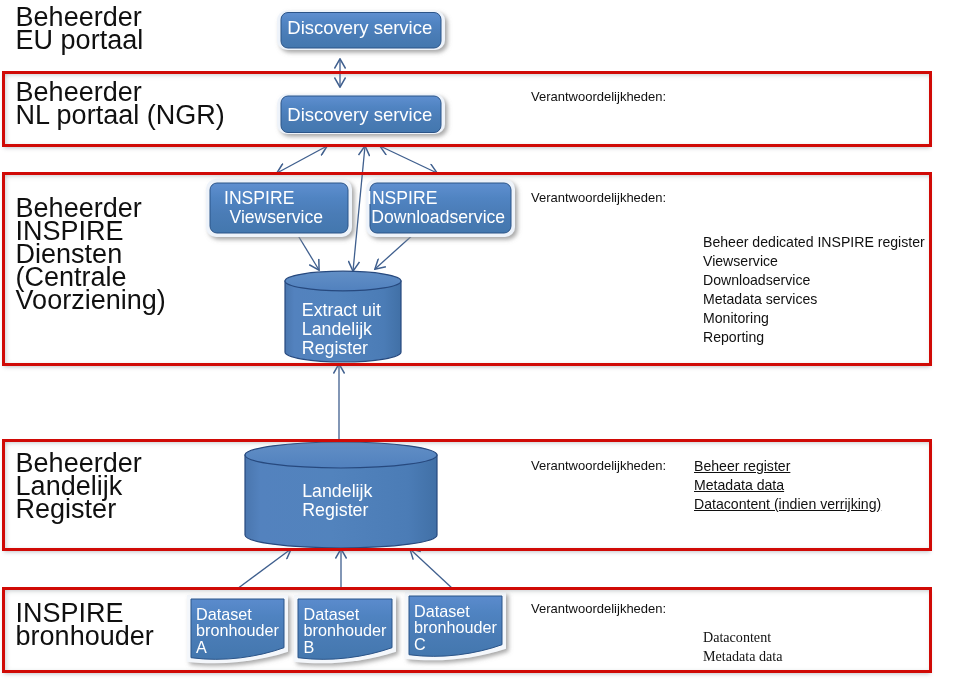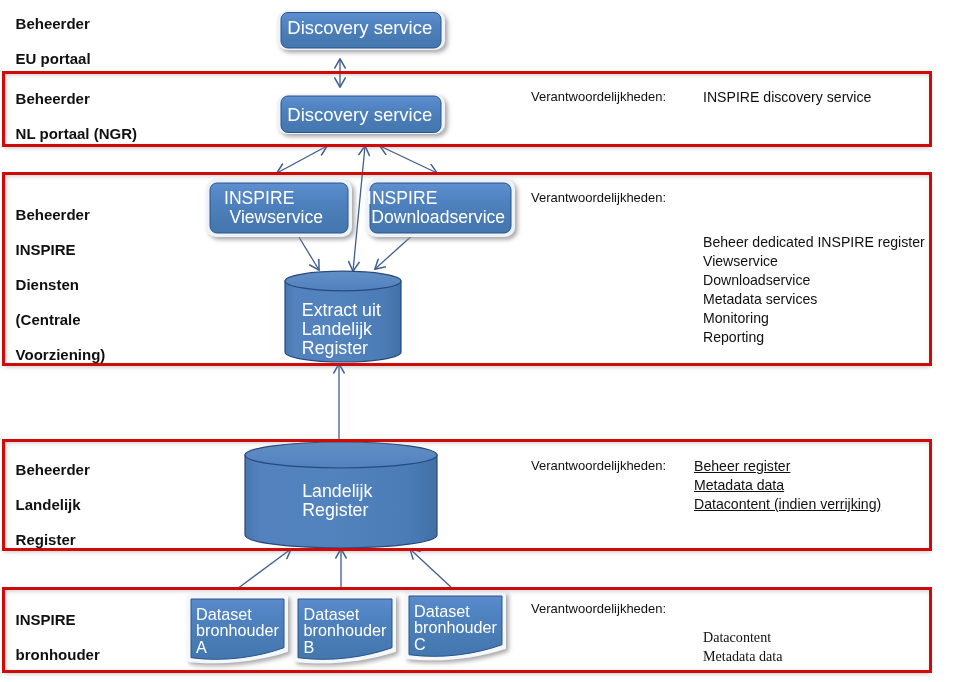--- a/index.html
+++ b/index.html
@@ -1,21 +1,21 @@
 <!DOCTYPE html>
 <html><head>
 <meta charset="utf-8">
 <style>
   html,body{margin:0;padding:0;background:#fff;}
   body{width:964px;height:682px;font-family:"Liberation Sans",sans-serif;overflow:hidden;}
   #stage{position:relative;width:964px;height:682px;background:#fff;}
 
   .band{position:absolute;border:3.7px solid #D00A06;box-sizing:border-box;z-index:4;box-shadow:inset 0 3px 5px -2px rgba(120,125,135,0.34), inset 3px 0 5px -2px rgba(120,125,135,0.30), 0 3px 4px -2px rgba(120,125,135,0.45);}
 
-  .rowlabel{position:absolute;color:#101010;font-size:15px;line-height:35px;white-space:pre-line;z-index:6;font-weight:bold;}
+  .rowlabel{position:absolute;color:#101010;font-size:27px;line-height:23px;white-space:pre-line;z-index:6;}
 
   .resphead{position:absolute;font-size:13px;line-height:19px;color:#101010;white-space:nowrap;z-index:6;}
   .resplist{position:absolute;font-size:14.1px;line-height:19px;color:#101010;white-space:pre-line;z-index:6;}
 
   svg.layer{position:absolute;left:0;top:0;width:964px;height:682px;z-index:2;}
   .nodetext{fill:#ffffff;font-family:"Liberation Sans",sans-serif;}
 </style>
 </head>
 <body>
 
@@ -161,21 +161,20 @@
 Diensten
 (Centrale
 Voorziening)</div>
   <div class="rowlabel" style="left:15.6px;top:451.6px;">Beheerder
 Landelijk
 Register</div>
   <div class="rowlabel" style="left:15.6px;top:601.7px;">INSPIRE
 bronhouder</div>
 
   <div class="resphead" style="left:531px;top:87px;">Verantwoordelijkheden:</div>
-  <div class="resplist" style="left:703px;top:88px;">INSPIRE discovery service</div>
 
   <div class="resphead" style="left:531px;top:188px;">Verantwoordelijkheden:</div>
   <div class="resplist" style="left:703px;top:189px;margin-top:44px;">Beheer dedicated INSPIRE register
 Viewservice
 Downloadservice
 Metadata services
 Monitoring
 Reporting</div>
 
   <div class="resphead" style="left:531px;top:456px;">Verantwoordelijkheden:</div>

